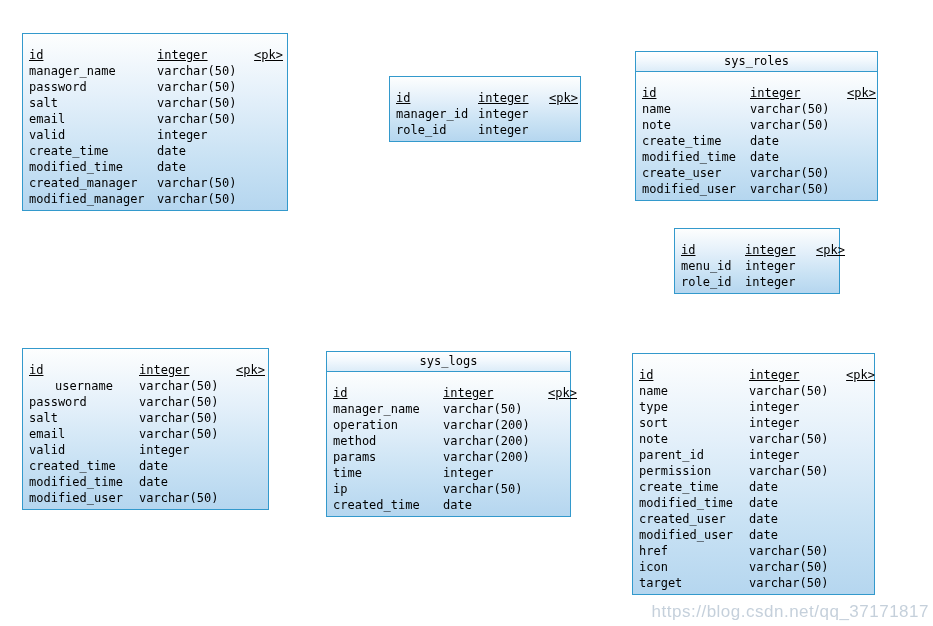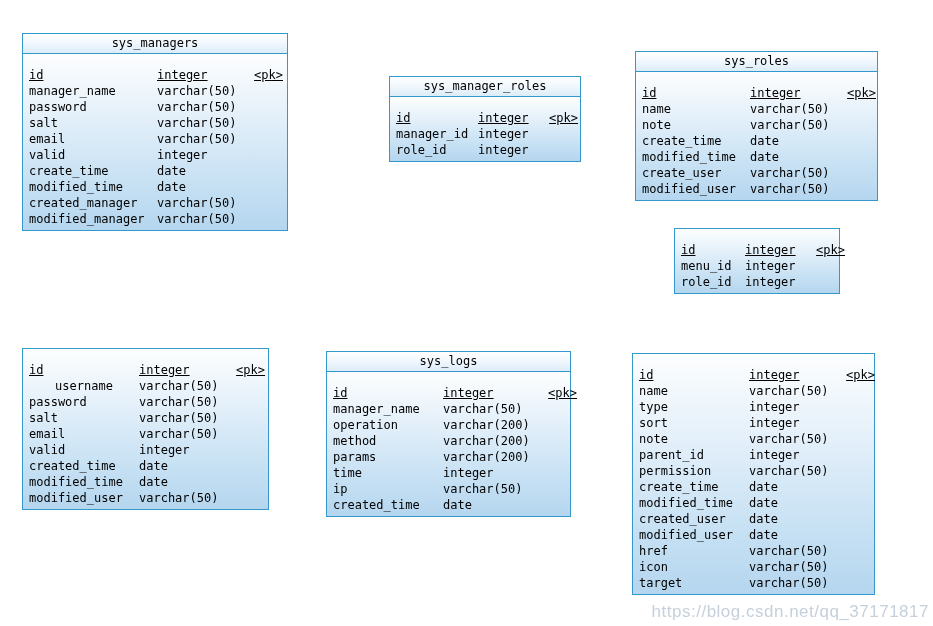--- a/index.html
+++ b/index.html
@@ -101,21 +101,20 @@
     white-space: nowrap;
     pointer-events: none;
   }
 </style>
 </head>
 <body>
 
 <div id="canvas">
   <div id="entities-host">
       <div class="entity" style="left: 22px; top: 33px; width: 266px;">
-        <div class="entity-header">sys_managers</div>
         <div class="entity-body">
           <div class="attr pk">
             <div class="a-name" style="width: 128px;"><span>id</span></div>
             <div class="a-type" style="width: 92px;"><span>integer</span></div>
             <div class="a-key" style="width: 34px;"><span>&lt;pk&gt;</span></div>
           </div>
           <div class="attr">
             <div class="a-name" style="width: 128px;"><span>manager_name</span></div>
             <div class="a-type" style="width: 92px;"><span>varchar(50)</span></div>
             <div class="a-key" style="width: 34px;"></div>
@@ -156,21 +155,20 @@
             <div class="a-key" style="width: 34px;"></div>
           </div>
           <div class="attr">
             <div class="a-name" style="width: 128px;"><span>modified_manager</span></div>
             <div class="a-type" style="width: 92px;"><span>varchar(50)</span></div>
             <div class="a-key" style="width: 34px;"></div>
           </div>
         </div>
       </div>
       <div class="entity" style="left: 389px; top: 76px; width: 192px;">
-        <div class="entity-header">sys_manager_roles</div>
         <div class="entity-body">
           <div class="attr pk">
             <div class="a-name" style="width: 82px;"><span>id</span></div>
             <div class="a-type" style="width: 66px;"><span>integer</span></div>
             <div class="a-key" style="width: 34px;"><span>&lt;pk&gt;</span></div>
           </div>
           <div class="attr">
             <div class="a-name" style="width: 82px;"><span>manager_id</span></div>
             <div class="a-type" style="width: 66px;"><span>integer</span></div>
             <div class="a-key" style="width: 34px;"></div>

